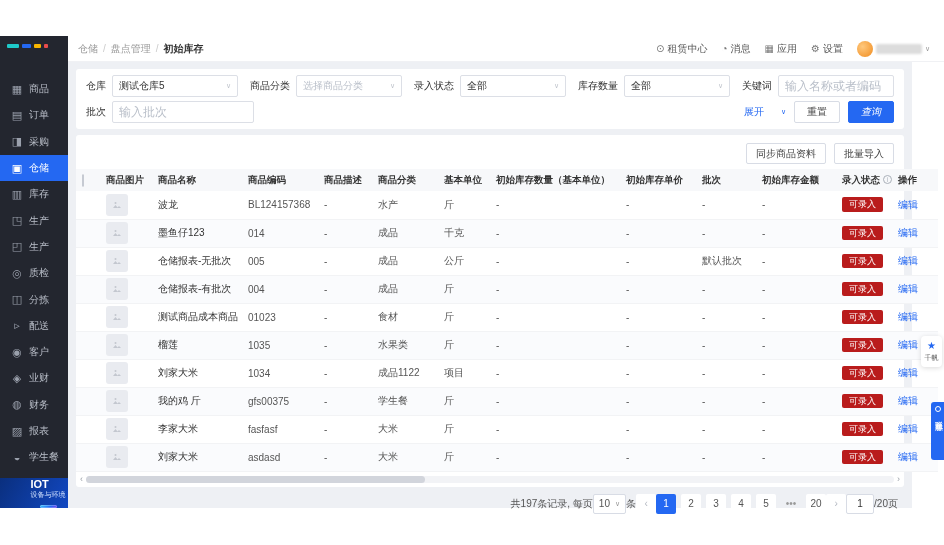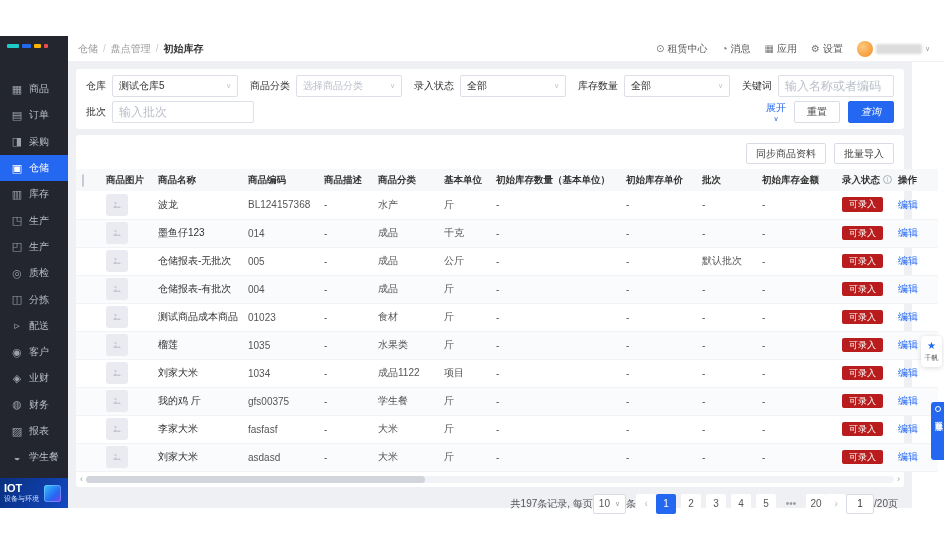--- a/index.html
+++ b/index.html
@@ -10,21 +10,21 @@
   .sidebar { position:absolute; left:0; top:36px; width:68px; height:442px; background:#23262f; }
   .logo-dashes { display:flex; gap:3px; padding:8px 0 0 7px; align-items:center; }
   .logo-dashes .d { height:4px; border-radius:1px; display:inline-block; }
   .d1{width:12px;background:#1ec9c9;} .d2{width:9px;background:#2468f2;} .d3{width:7px;background:#f7b500;} .d4{width:4px;background:#e84c4c;}
   .menu { list-style:none; margin-top:28px; }
   .menu-item { display:flex; align-items:center; gap:6px; height:26.3px; padding-left:11px; color:#b9bec8; font-size:10px; cursor:pointer; }
   .menu-item .s-icon { font-size:11px; width:12px; text-align:center; color:#9aa0ac; }
   .menu-item.active { background:#2468f2; color:#fff; }
   .menu-item.active .s-icon { color:#fff; }
 
-  .iot { position:absolute; left:0; top:478px; width:96px; height:30px; background:linear-gradient(120deg,#0a2f7e,#1450d8); display:flex; align-items:center; gap:5px; padding:0 4px; }
+  .iot { position:absolute; left:0; top:478px; width:96px; height:30px; background:linear-gradient(120deg,#0a2f7e,#1450d8); display:flex; align-items:center; gap:5px; padding:0 4px;flex-direction:column; }
   .iot-title { color:#fff; font-weight:800; font-size:11px; line-height:1.1; }
   .iot-sub { color:#cfe0ff; font-size:7px; }
   .iot-badge { width:17px; height:17px; border-radius:3px; background:linear-gradient(135deg,#35c3ff 0%,#2468f2 60%,#7a3df0 100%); box-shadow:0 0 0 1px rgba(255,255,255,.25) inset; }
 
   
   .topbar { position:absolute; left:68px; top:36px; width:876px; height:26px; background:#fff; display:flex; align-items:center; justify-content:space-between; padding:0 14px 0 10px; border-bottom:1px solid #f0f1f4; }
   .breadcrumb { font-size:10px; color:#999; display:flex; gap:5px; align-items:center; }
   .breadcrumb .crumb { color:#999; cursor:pointer; }
   .breadcrumb .sep { color:#ccc; }
   .breadcrumb .current { color:#333; font-weight:700; }
@@ -43,21 +43,21 @@
   .f-group { flex:1; display:flex; align-items:center; gap:6px; min-width:0; }
   .f-label { font-size:10px; color:#333; white-space:nowrap; }
   .control { flex:1; height:22px; border:1px solid #dcdfe6; border-radius:2px; display:flex; align-items:center; justify-content:space-between; padding:0 6px; font-size:10px; color:#333; background:#fff; min-width:0; }
   .control .ph { color:#b9bfc9; }
   .control .sel-caret { font-size:7px; color:#c0c4cc; font-style:normal; }
   .control input { border:none; outline:none; width:100%; font-size:12px; color:#333; }
   .control input::placeholder { color:#b9bfc9; }
   .f-row2 { display:flex; align-items:center; height:26px; }
   .batch-group { width:168px; display:flex; align-items:center; gap:6px; }
   .f-right { margin-left:auto; display:flex; align-items:center; gap:8px; }
-  .expand-link { color:#2468f2; font-size:10px; cursor:pointer; display:flex; gap:0; align-items:center;flex-direction:column; }
+  .expand-link { color:#2468f2; font-size:10px; cursor:pointer; display:flex; gap:17px; align-items:center; }
   .btn { height:22px; padding:0 12px; font-size:10px; border:1px solid #d8dce5; background:#fff; border-radius:2px; color:#444; cursor:pointer; }
   .btn-primary { background:#2468f2; border-color:#2468f2; color:#fff;font-style:italic; }
 
   .table-card { background:#fff; border-radius:3px; margin-top:6px; padding-bottom:2px; }
   .card-toolbar { display:flex; justify-content:flex-end; gap:8px; padding:8px 10px 5px; }
   .card-toolbar .btn { height:21px; padding:0 9px; }
 
   table { width:100%; border-collapse:collapse; table-layout:fixed; }
   th { background:#f7f8fa; font-size:9.5px; font-weight:700; color:#333; height:22px; padding:0 6px; text-align:left; white-space:nowrap; overflow:hidden; }
   td { font-size:10px; color:#555; height:28px; padding:0 6px; border-bottom:1px solid #f2f3f5; white-space:nowrap; overflow:hidden; }

